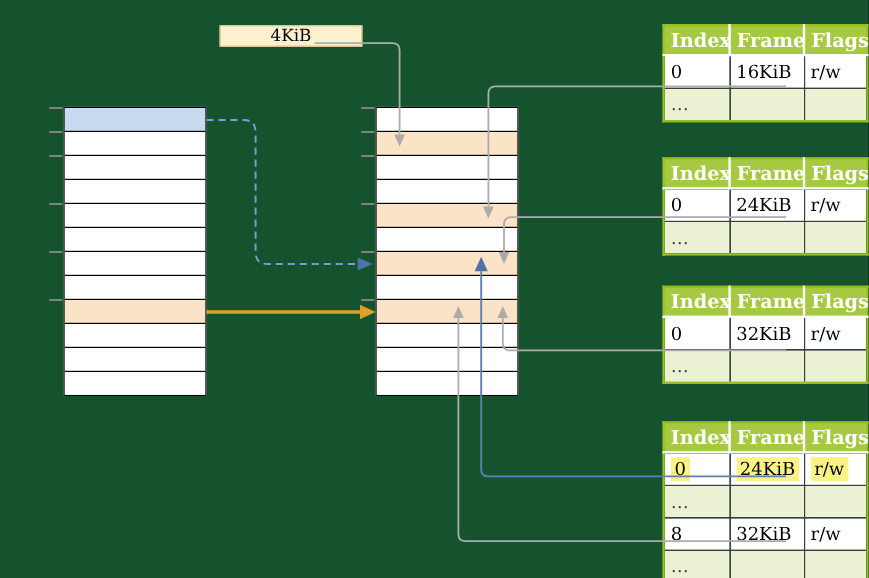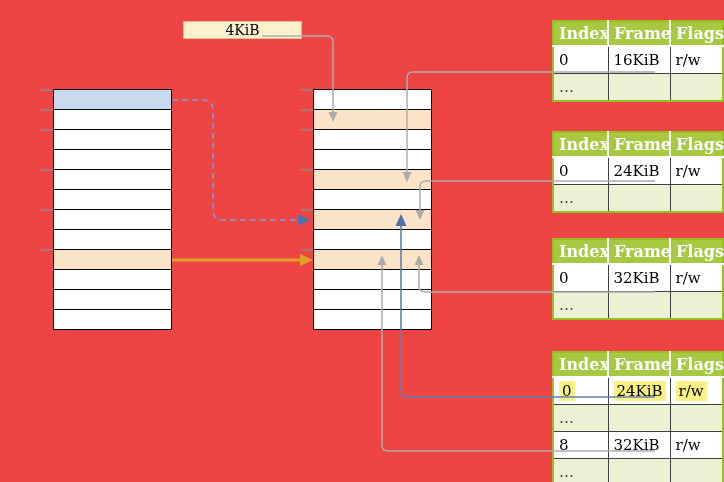--- a/index.html
+++ b/index.html
@@ -1,16 +1,16 @@
 <!DOCTYPE html>
 <html style="--green-header: #A7C942; --green-border: #98BF21; --green-light: #EAF2D3; --row-blue: #C8DAF0; --row-orange: #FBE3C7; --note-fill: #FCF0CE; --note-border: #D8C48E; --hl-yellow: #FAF284; --arrow-gray: #ACACAC; --arrow-blue: #6080B4; --arrow-blue-head: #4E71AC; --arrow-blue-dash: #7D9CD6; --arrow-orange: #E1A126; --tick-gray: #8A8A8A; --cell-border: #3F3F3F;"><head>
 <meta charset="utf-8">
 <style>
   html,body{margin:0;padding:0;background:#000;}
-  #canvas{position:relative;width:724px;height:482px;background:#ef4444;overflow:hidden;
+  #canvas{position:relative;width:724px;height:482px;background:#14532d;overflow:hidden;
           font-family:"DejaVu Serif","Liberation Serif",serif;}
 
   
   .stack{position:absolute;top:89px;width:119px;box-sizing:border-box;
          border:1px solid #000;background:#fff;}
   .stack .r{height:20px;box-sizing:border-box;border-bottom:1px solid #000;background:#fff;}
   .stack .r:last-child{border-bottom:none;height:19px;}
   #vstack{left:53px;}
   #pstack{left:313px;}
   .r.blue{background:var(--row-blue,#C8DAF0);}

